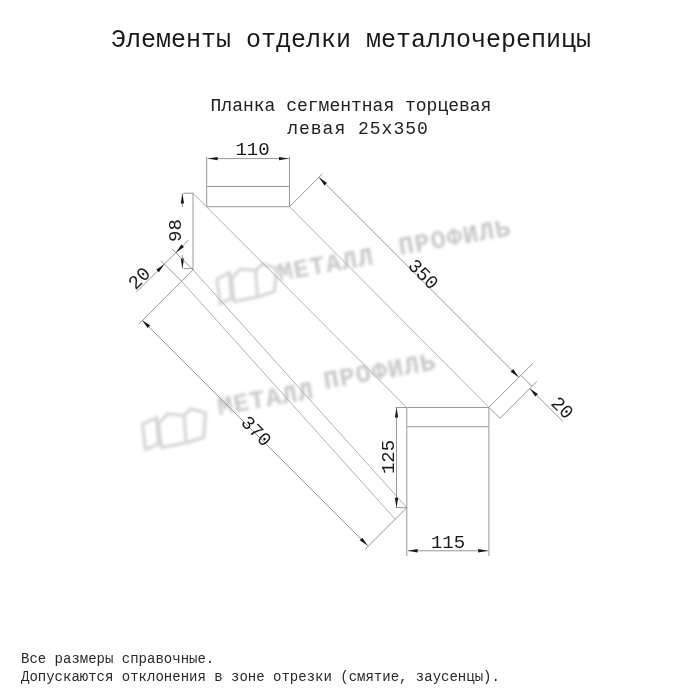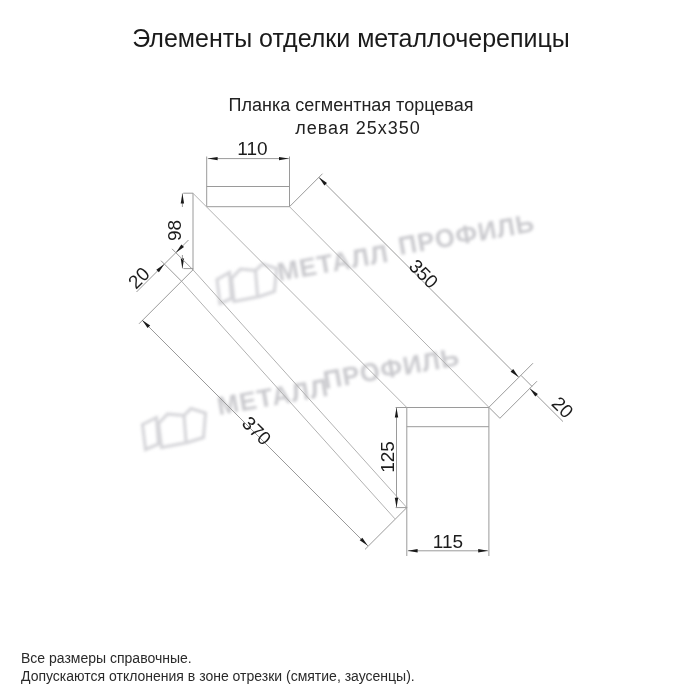--- a/index.html
+++ b/index.html
@@ -1,16 +1,16 @@
 <!DOCTYPE html>
 <html><head>
 <meta charset="utf-8">
 <style>
   html,body{margin:0;padding:0;background:#ffffff;}
-  .page{position:relative;width:700px;height:700px;background:#fff;font-family:Liberation Sans, sans-serif;overflow:hidden;}
+  .page{position:relative;width:700px;height:700px;background:#fff;font-family:Liberation Mono, monospace;overflow:hidden;}
   svg{position:absolute;left:0;top:0;}
   .wm{filter:blur(1.4px);}
 </style>
 </head>
 <body>
 <div class="page">
 <svg width="700" height="700" viewBox="0 0 700 700">
 
   <g>
         <text x="351" y="46.5" font-size="25" fill="#1a1a1a" text-anchor="middle">Элементы отделки металлочерепицы</text>

